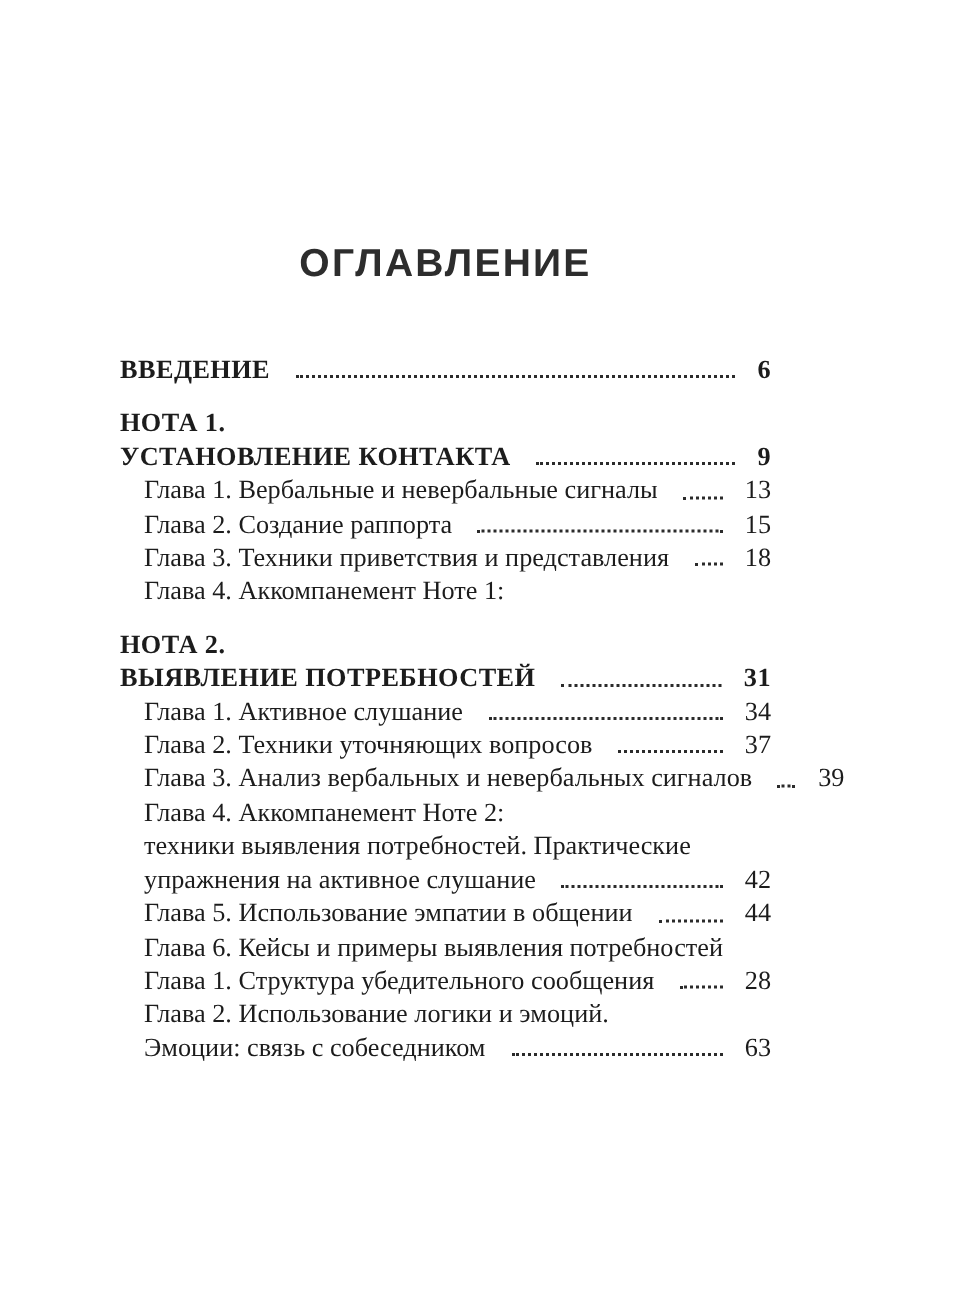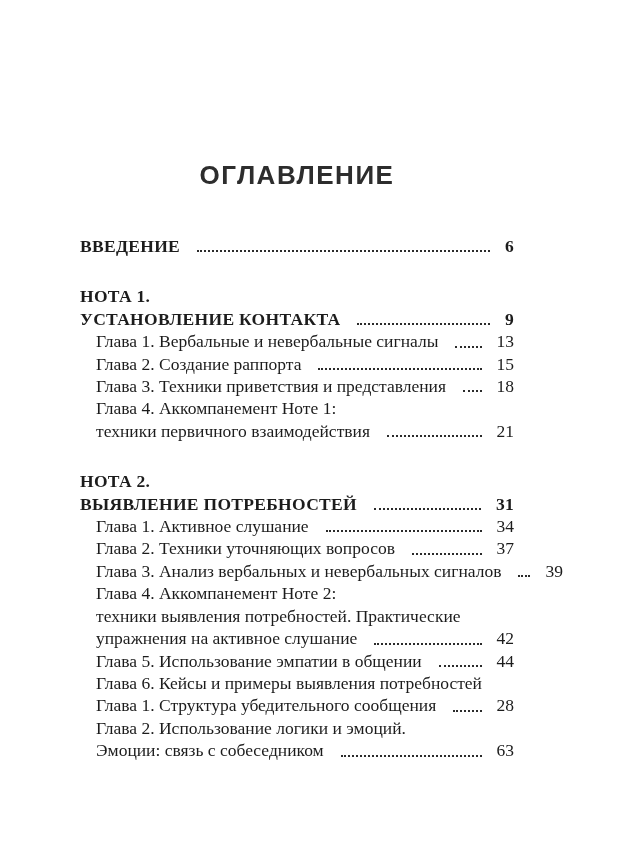--- a/index.html
+++ b/index.html
@@ -26,21 +26,21 @@
     color: #2d2d2d;
   }
   .toc {
     font-family: "Liberation Serif", serif;
     font-size: 17.5px;
     line-height: 22.4px;
     color: #1c1c1c;
   }
   .entry { }
   .entry.section {
-    margin-top: 28px;
+    margin-top: 13px;
     font-weight: 700;
     letter-spacing: 0.3px;
   }
   .entry.section:first-child {
     margin-top: 0;
   }
   .entry.chapter {
     padding-left: 16px;
   }
   .line {
@@ -102,25 +102,20 @@
       <div class="entry chapter">
         <div class="line">
           <span class="txt">Глава 3. Техники приветствия и представления</span>
           <span class="leader"></span>
           <span class="num">18</span>
         </div>
       </div>
       <div class="entry chapter">
         <div class="line">
           <span class="txt">Глава 4. Аккомпанемент Ноте 1:</span>
-        </div>
-        <div class="line">
-          <span class="txt">техники первичного взаимодействия</span>
-          <span class="leader"></span>
-          <span class="num">21</span>
         </div>
       </div>
       <div class="entry section">
         <div class="line">
           <span class="txt">НОТА 2.</span>
         </div>
         <div class="line">
           <span class="txt">ВЫЯВЛЕНИЕ ПОТРЕБНОСТЕЙ</span>
           <span class="leader"></span>
           <span class="num">31</span>

